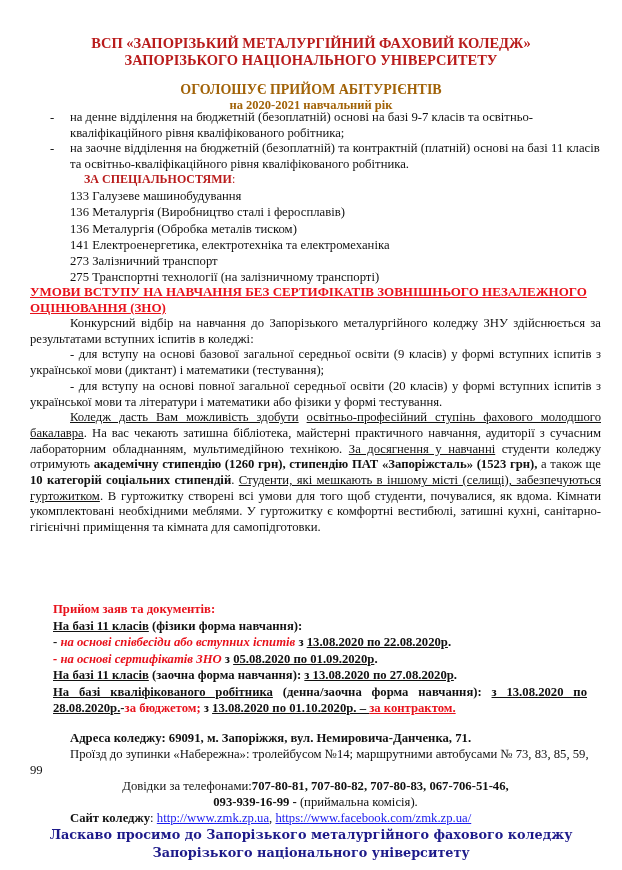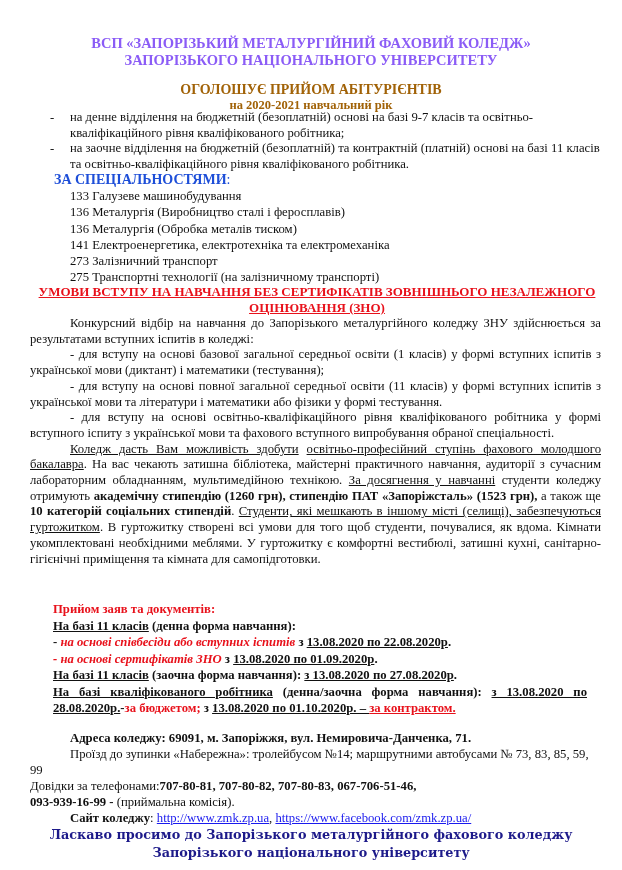--- a/index.html
+++ b/index.html
@@ -2,32 +2,32 @@
 <html><head>
 <meta charset="utf-8">
 <style>
   html, body { margin: 0; padding: 0; background: #ffffff; }
   body { width: 622px; height: 870px; overflow: hidden; position: relative; font-family: "Liberation Serif", "DejaVu Serif", serif; color: #111; }
   .page { position: absolute; left: 0; top: 0; width: 622px; }
   .red { color: #e8111b; }
   .b { font-weight: bold; }
   .i { font-style: italic; }
   .u { text-decoration: underline; }
-  .center { text-align: left; }
-  .header { position: absolute; top: 35px; left: 0; width: 622px; text-align: center; font-weight: bold; font-size: 14.5px; line-height: 17px; color: #8b5cf6; }
+  .center { text-align: center; }
+  .header { position: absolute; top: 35px; left: 0; width: 622px; text-align: center; font-weight: bold; font-size: 14.5px; line-height: 17px; color: #b91c1c; }
   .announce { position: absolute; top: 81px; left: 0; width: 622px; text-align: center; font-weight: bold; color: #a16207; }
   .announce .l1 { font-size: 14px; line-height: 17px; }
   .announce .l2 { font-size: 12.5px; line-height: 15px; }
   .bullets { position: absolute; top: 110px; left: 45px; width: 560px; font-size: 12.7px; line-height: 15.6px; }
   .bullet { position: relative; padding-left: 25px; text-align: left; }
   .bullet .dash { position: absolute; left: 5px; top: 0; }
-  .spec-title { position: absolute; top: 172px; left: 54px; font-size: 14px; font-weight: bold; color: #1d4ed8; }
+  .spec-title { position: absolute; top: 172px; left: 84px; font-size: 12px; font-weight: bold; color: #b91c1c; }
   .spec-title .colon { font-weight: normal; }
   .spec-list { position: absolute; top: 188px; left: 70px; font-size: 12.7px; line-height: 16.3px; }
-  .cond-title { position: absolute; top: 284px; left: 30px; width: 574px; text-align: center; font-weight: bold; font-size: 13px; line-height: 16px; color: #e8111b; text-decoration: underline; }
+  .cond-title { position: absolute; top: 284px; left: 30px; width: 574px; font-weight: bold; font-size: 13px; line-height: 16px; color: #e8111b; text-decoration: underline; }
   .body-text { position: absolute; top: 316px; left: 30px; width: 571px; font-size: 12.7px; line-height: 15.7px; text-align: justify; }
   .body-text p { margin: 0; text-indent: 40px; }
   .intake { position: absolute; top: 601px; left: 16px; width: 571px; font-size: 12.7px; line-height: 16.5px; }
   .intake .row { padding-left: 37px; }
   .contacts { position: absolute; top: 730px; left: 30px; width: 571px; font-size: 12.7px; line-height: 16px; }
   .contacts .ind { text-indent: 40px; }
   a.link { color: #1a1aee; text-decoration: underline; }
   .welcome { position: absolute; top: 826px; left: 0; width: 622px; text-align: center; font-family: "DejaVu Serif", serif; font-weight: bold; font-size: 12.8px; line-height: 18px; color: #1d1a8a; }
 </style>
 </head>
@@ -66,31 +66,30 @@
     <div>136 Металургія (Обробка металів тиском)</div>
     <div>141 Електроенергетика, електротехніка та електромеханіка</div>
     <div>273 Залізничний транспорт</div>
     <div>275 Транспортні технології (на залізничному транспорті)</div>
   </div>
 
   <div class="cond-title">УМОВИ ВСТУПУ НА НАВЧАННЯ БЕЗ СЕРТИФІКАТІВ ЗОВНІШНЬОГО НЕЗАЛЕЖНОГО ОЦІНЮВАННЯ (ЗНО)</div>
 
   <div class="body-text">
     <p>Конкурсний відбір на навчання до Запорізького металургійного коледжу ЗНУ здійснюється за результатами вступних іспитів в коледжі:</p>
-    <p>- для вступу на основі базової загальної середньої освіти (1 класів) у формі вступних іспитів з української мови (диктант) і математики (тестування);</p>
-    <p>- для вступу на основі повної загальної середньої освіти (11 класів) у формі вступних іспитів з української мови та літератури і математики або фізики у формі тестування.</p>
-    <p>- для вступу на основі освітньо-кваліфікаційного рівня кваліфікованого робітника у формі вступного іспиту з української мови та фахового вступного випробування обраної спеціальності.</p>
+    <p>- для вступу на основі базової загальної середньої освіти (9 класів) у формі вступних іспитів з української мови (диктант) і математики (тестування);</p>
+    <p>- для вступу на основі повної загальної середньої освіти (20 класів) у формі вступних іспитів з української мови та літератури і математики або фізики у формі тестування.</p>
     <p><span class="u">Коледж дасть Вам можливість здобути</span><span> </span><span class="u">освітньо-професійний ступінь фахового молодшого бакалавра</span><span>. На вас чекають затишна бібліотека, майстерні практичного навчання, аудиторії з сучасним лабораторним обладнанням, мультимедійною технікою. </span><span class="u">За досягнення у навчанні</span><span> студенти коледжу отримують </span><span class="b">академічну стипендію (1260 грн), стипендію ПАТ «Запоріжсталь» (1523 грн),</span><span> а також ще </span><span class="b">10 категорій соціальних стипендій</span><span>. </span><span class="u">Студенти, які мешкають в іншому місті (селищі), забезпечуються гуртожитком</span><span>. В гуртожитку створені всі умови для того щоб студенти, почувалися, як вдома. Кімнати укомплектовані необхідними меблями. У гуртожитку є комфортні вестибюлі, затишні кухні, санітарно-гігієнічні приміщення та кімната для самопідготовки.</span></p>
   </div>
 
   <div class="intake">
     <div class="row b red">Прийом заяв та документів:</div>
-    <div class="row b"><span class="u">На базі 11 класів</span><span> (денна форма навчання):</span></div>
+    <div class="row b"><span class="u">На базі 11 класів</span><span> (фізики форма навчання):</span></div>
     <div class="row"><span class="b">- </span><span class="b i red">на основі співбесіди або вступних іспитів</span><span class="b"> з  </span><span class="b u">13.08.2020 по 22.08.2020р</span><span class="b">.</span></div>
-    <div class="row"><span class="b i red">- на основі сертифікатів ЗНО</span><span class="b"> з  </span><span class="b u">13.08.2020 по 01.09.2020р</span><span class="b">.</span></div>
+    <div class="row"><span class="b i red">- на основі сертифікатів ЗНО</span><span class="b"> з  </span><span class="b u">05.08.2020 по 01.09.2020р</span><span class="b">.</span></div>
     <div class="row b"><span class="u">На базі 11 класів</span><span> (заочна форма навчання): </span><span class="u">з 13.08.2020 по 27.08.2020р</span><span>.</span></div>
     <div class="row b" style="text-align: justify;"><span class="u">На базі кваліфікованого робітника</span><span style="font-weight: bold;"> (денна/заочна форма навчання):  </span><span class="u">з 13.08.2020 по 28.08.2020р.</span><span>-</span><span class="red">за бюджетом;</span><span>   з </span><span class="u">13.08.2020 по 01.10.2020р. – </span><span class="red u">за контрактом.</span></div>
   </div>
 
   <div class="contacts">
     <div class="ind b">Адреса коледжу: 69091, м. Запоріжжя, вул. Немировича-Данченка, 71.</div>
     <div class="ind">Проїзд до зупинки «Набережна»: тролейбусом №14; маршрутними автобусами № 73, 83, 85, 59, 99</div>
     <div class="center"><span>Довідки за телефонами:</span><span class="b">707-80-81,  707-80-82, 707-80-83, 067-706-51-46,</span></div>
     <div class="center"><span class="b">093-939-16-99  -</span><span> (приймальна комісія).</span></div>
     <div class="ind"><span class="b">Сайт коледжу</span><span>: </span><a class="link">http://www.zmk.zp.ua</a><span>, </span><a class="link">https://www.facebook.com/zmk.zp.ua/</a></div>

